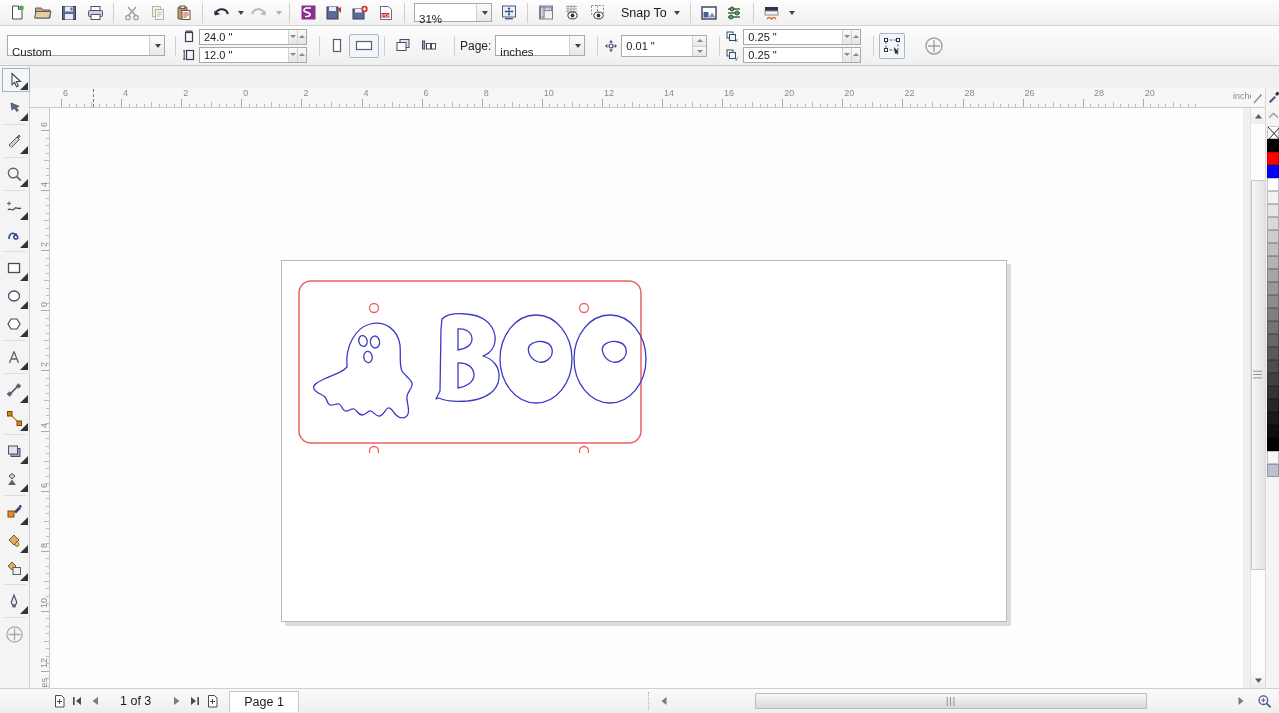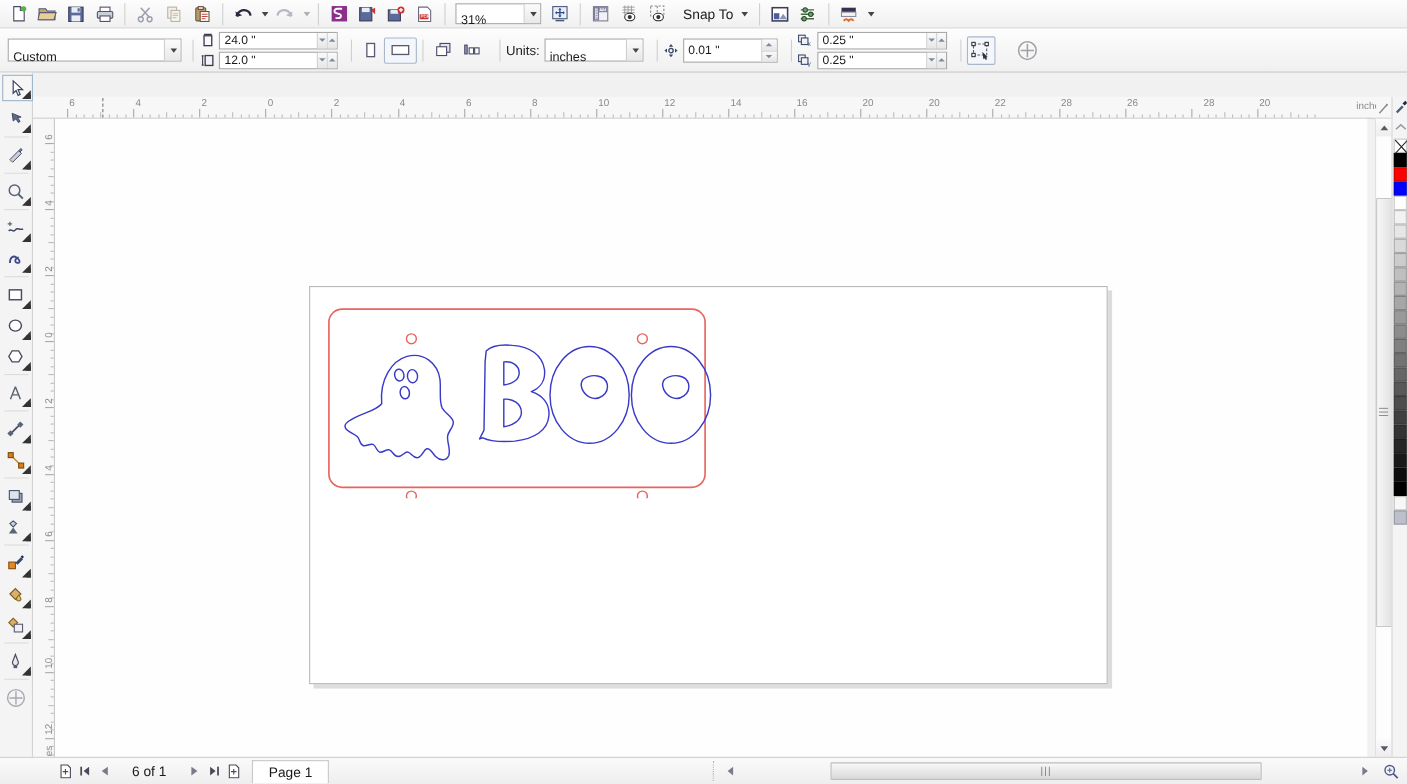--- a/index.html
+++ b/index.html
@@ -428,21 +428,21 @@
     <div class="tb-btn">
       <svg width="18" height="17" viewBox="0 0 18 17">
           <rect x="2.5" y="4" width="2.2" height="8" fill="#9aa4b8" stroke="#4a4a66"></rect>
           <rect x="6.5" y="6.5" width="4" height="5.5" fill="#fff" stroke="#4a4a66"></rect>
           <rect x="11.5" y="6.5" width="4" height="5.5" fill="#fff" stroke="#4a4a66"></rect>
         </svg>
     </div>
 
     <div class="sep" style="margin-left:12px;"></div>
 
-    <span class="lbl">Units:</span>
+    <span class="lbl">Page:</span>
     <div class="combo" id="units-combo">
       <span class="val">inches</span>
       <span class="arrow">
           <span class="caret"></span>
         </span>
     </div>
 
     <div class="sep" style="margin-left:12px;"></div>
 
     <span class="icon-lab">
@@ -1072,21 +1072,21 @@
       <svg width="13" height="12" viewBox="0 0 13 12">
           <rect x="2" y="2" width="1.6" height="8" fill="#4a4a5a"></rect>
           <path d="M10 2v8l-5-4z" fill="#4a4a5a"></path>
         </svg>
     </div>
     <div class="nav-btn">
       <svg width="13" height="12" viewBox="0 0 13 12">
           <path d="M9 2v8l-5.5-4z" fill="#7a7a88"></path>
         </svg>
     </div>
-    <div style="padding:0 16px;font-size:12.5px;">6 of 1</div>
+    <div style="padding:0 16px;font-size:12.5px;">1 of 3</div>
     <div class="nav-btn">
       <svg width="13" height="12" viewBox="0 0 13 12">
           <path d="M4 2v8l5.5-4z" fill="#7a7a88"></path>
         </svg>
     </div>
     <div class="nav-btn">
       <svg width="13" height="12" viewBox="0 0 13 12">
           <path d="M3 2v8l5-4z" fill="#4a4a5a"></path>
           <rect x="9.4" y="2" width="1.6" height="8" fill="#4a4a5a"></rect>
         </svg>

